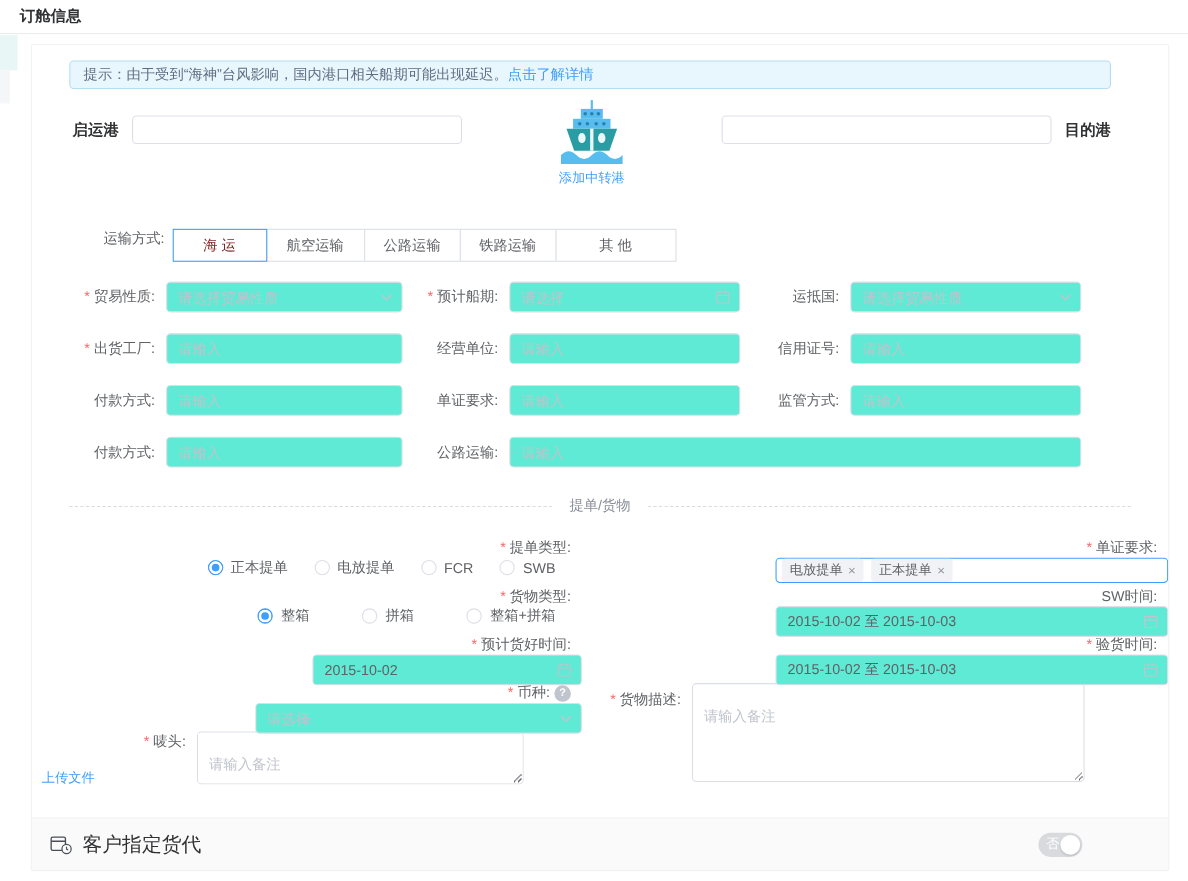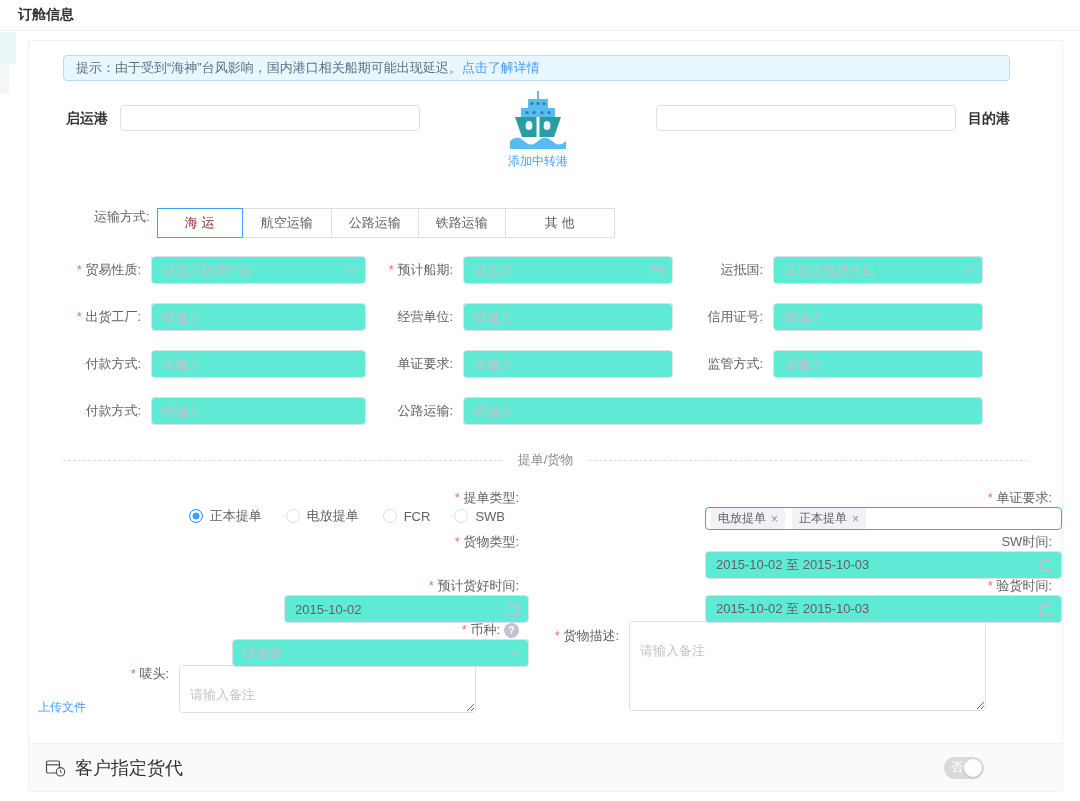--- a/index.html
+++ b/index.html
@@ -266,20 +266,34 @@
           </span>
           <span class="radio-item">
             <span class="radio"></span>
             <span class="rtext">SWB</span>
           </span>
         </div>
       </div>
 
       <div class="bl-row">
         <span class="lbl w1 required">货物类型:</span>
+        <div class="radio-group">
+          <span class="radio-item wgap">
+            <span class="radio checked"></span>
+            <span class="rtext">整箱</span>
+          </span>
+          <span class="radio-item wgap">
+            <span class="radio"></span>
+            <span class="rtext">拼箱</span>
+          </span>
+          <span class="radio-item">
+            <span class="radio"></span>
+            <span class="rtext">整箱+拼箱</span>
+          </span>
+        </div>
       </div>
 
       <div class="bl-row">
         <span class="lbl w5 required">预计货好时间:</span>
         <span class="iwrap iw257 pad-r">
           <input class="inp" value="2015-10-02" style="">
           <span class="ricon">
             <svg width="14" height="14" viewBox="0 0 14 14">
                 <rect x="1.5" y="2.5" width="11" height="10" rx="1" fill="none" stroke="#c0c4cc"></rect>
                 <line x1="1.5" y1="5.5" x2="12.5" y2="5.5" stroke="#c0c4cc"></line>

